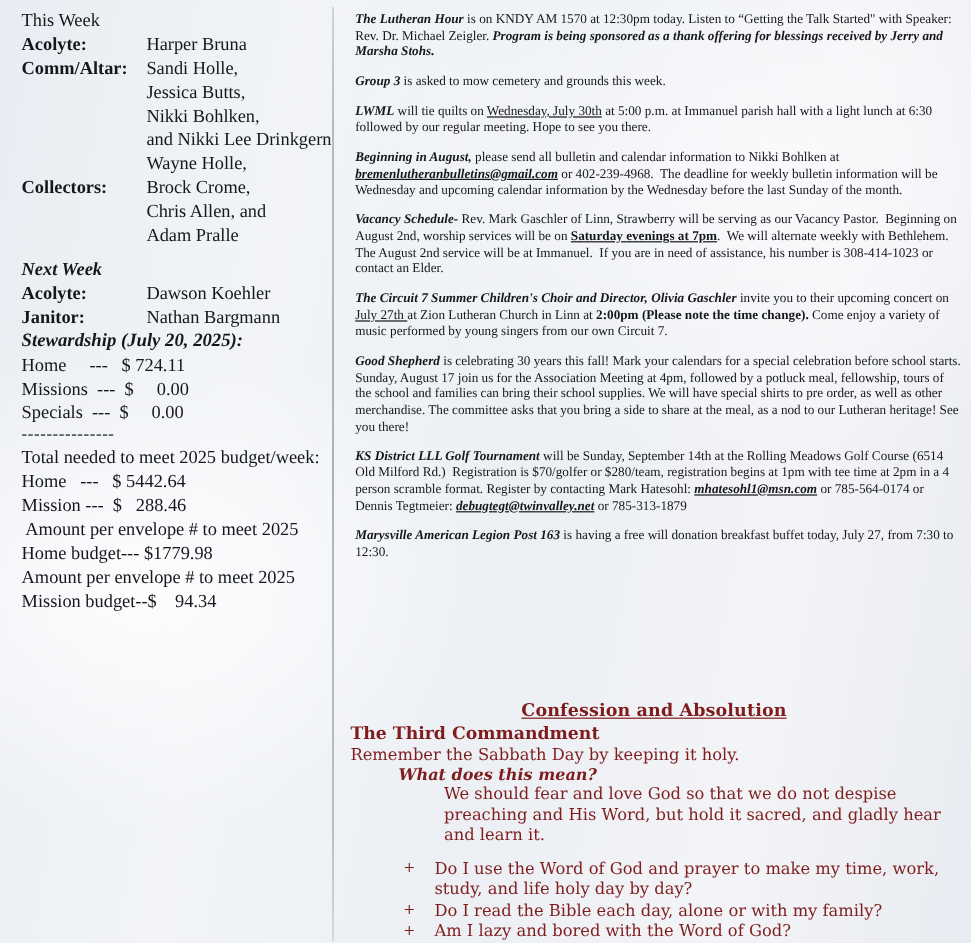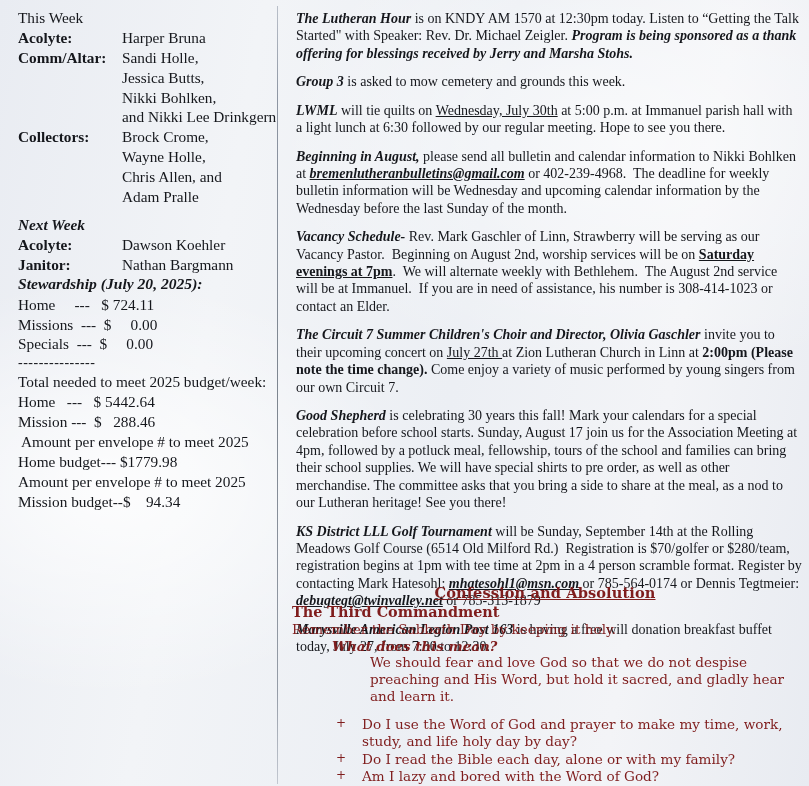--- a/index.html
+++ b/index.html
@@ -92,21 +92,21 @@
     letter-spacing: 0.5px;
     font-size: 14px;
   }
 
   
   .right-col {
     position: absolute;
     left: 288px;
     top: 10px;
     width: 514px;
-    font-size: 14px;
+    font-size: 11px;
     line-height: 1.245;
     text-align: left;
   }
   .announce {
     margin: 0 0 11px 0;
     text-indent: 0;
     padding-left: 8px;
   }
   .announce b, .lead {
     font-weight: bold;
@@ -204,26 +204,26 @@
         </div>
         <div class="roster-row">
           <div class="roster-label"></div>
           <div class="roster-value">Nikki Bohlken,</div>
         </div>
         <div class="roster-row">
           <div class="roster-label"></div>
           <div class="roster-value">and Nikki Lee Drinkgern</div>
         </div>
         <div class="roster-row">
+          <div class="roster-label"></div>
+          <div class="roster-value">Wayne Holle,</div>
+        </div>
+        <div class="roster-row">
           <div class="roster-label">Collectors:</div>
           <div class="roster-value">Brock Crome,</div>
-        </div>
-        <div class="roster-row">
-          <div class="roster-label"></div>
-          <div class="roster-value">Wayne Holle,</div>
         </div>
         <div class="roster-row">
           <div class="roster-label"></div>
           <div class="roster-value">Chris Allen, and</div>
         </div>
         <div class="roster-row">
           <div class="roster-label"></div>
           <div class="roster-value">Adam Pralle</div>
         </div>
       </div>

